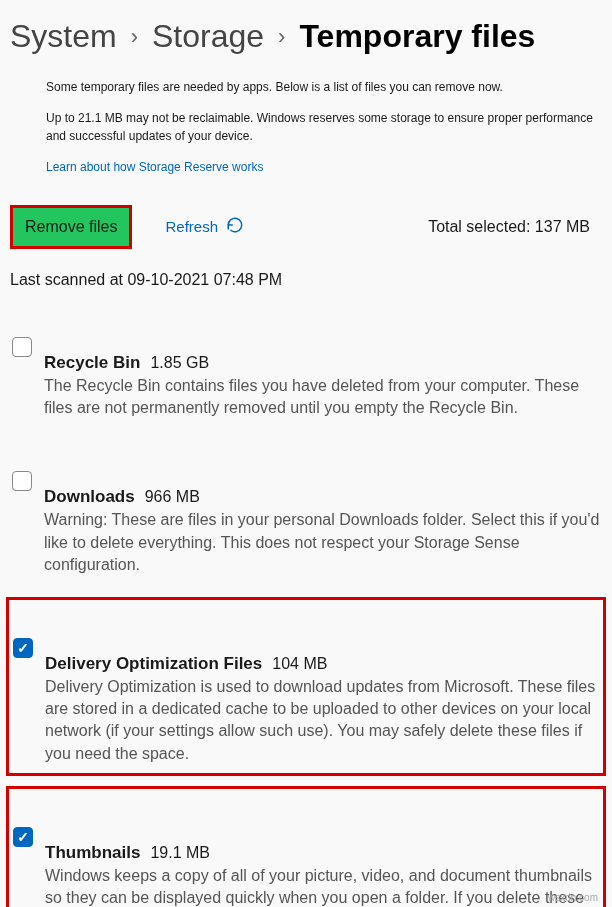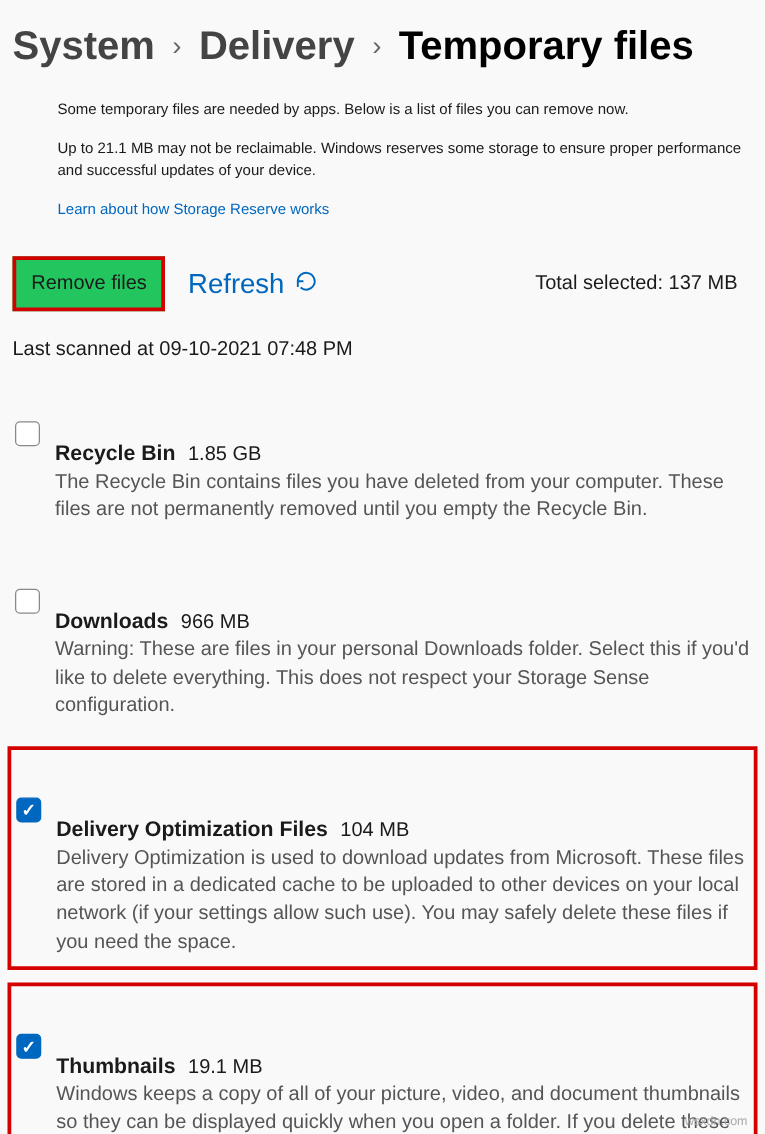--- a/index.html
+++ b/index.html
@@ -11,21 +11,21 @@
       padding: 0;
     }
     .breadcrumb {
       display: flex;
       align-items: center;
       gap: 14px;
       padding: 18px 10px 10px 10px;
       font-size: 32px;
       font-weight: 600;
     }
-    .breadcrumb-link { color: #444; font-weight: 700; text-align: right; }
+    .breadcrumb-link { color: #444; font-weight: 400; text-align: right; }
     .breadcrumb-current { color: #000; font-weight: 700; }
     .chevron { color: #666; font-size: 22px; font-weight: 400; }
     .intro { padding: 14px 10px 0 10px; font-size: 12px; line-height: 1.45; margin-left: 36px; }
     .intro p { margin-bottom: 14px; }
     .link { color: #0067c0; cursor: pointer; }
     .action-row {
       display: flex;
       align-items: center;
       padding: 10px 10px 0 10px;
       margin-top: 18px;
@@ -35,22 +35,22 @@
       padding: 10px 12px;
       font-size: 16px;
       background: #22c55e;
       cursor: pointer;
     }
     .refresh {
       display: flex;
       align-items: center;
       gap: 8px;
       color: #0067c0;
-      margin-left: 18px;
-      font-size: 22px;
+      margin-left: 33px;
+      font-size: 15px;
       cursor: pointer;
     }
     .refresh-icon { display: inline-block; }
     .refresh-icon svg { stroke: #0067c0; }
     .total { margin-left: auto; font-size: 16px; padding-right: 12px; }
     .last-scanned { padding: 22px 10px 6px 10px; font-size: 16px; }
     .items { padding: 0 6px; }
     .item {
       display: flex;
       align-items: flex-start;
@@ -91,21 +91,21 @@
     .item-size { font-size: 16px; text-align: right; white-space: nowrap; padding-left: 10px; }
     .item-desc { font-size: 16px; color: #555; line-height: 1.4; margin-top: 2px; }
     .watermark { position: fixed; bottom: 4px; right: 14px; font-size: 10px; color: #aaa; }
   </style>
 </head>
 <body>
 
 <div class="breadcrumb">
   <span class="breadcrumb-link">System</span>
   <span class="chevron">›</span>
-  <span class="breadcrumb-link">Delivery</span>
+  <span class="breadcrumb-link">Storage</span>
   <span class="chevron">›</span>
   <span class="breadcrumb-current">Temporary files</span>
 </div>
 
 <div class="intro">
   <p>Some temporary files are needed by apps. Below is a list of files you can remove now.</p>
   <p>Up to 21.1 MB may not be reclaimable. Windows reserves some storage to ensure proper performance and successful updates of your device.</p>
   <p><span class="link">Learn about how Storage Reserve works</span></p>
 </div>
 

